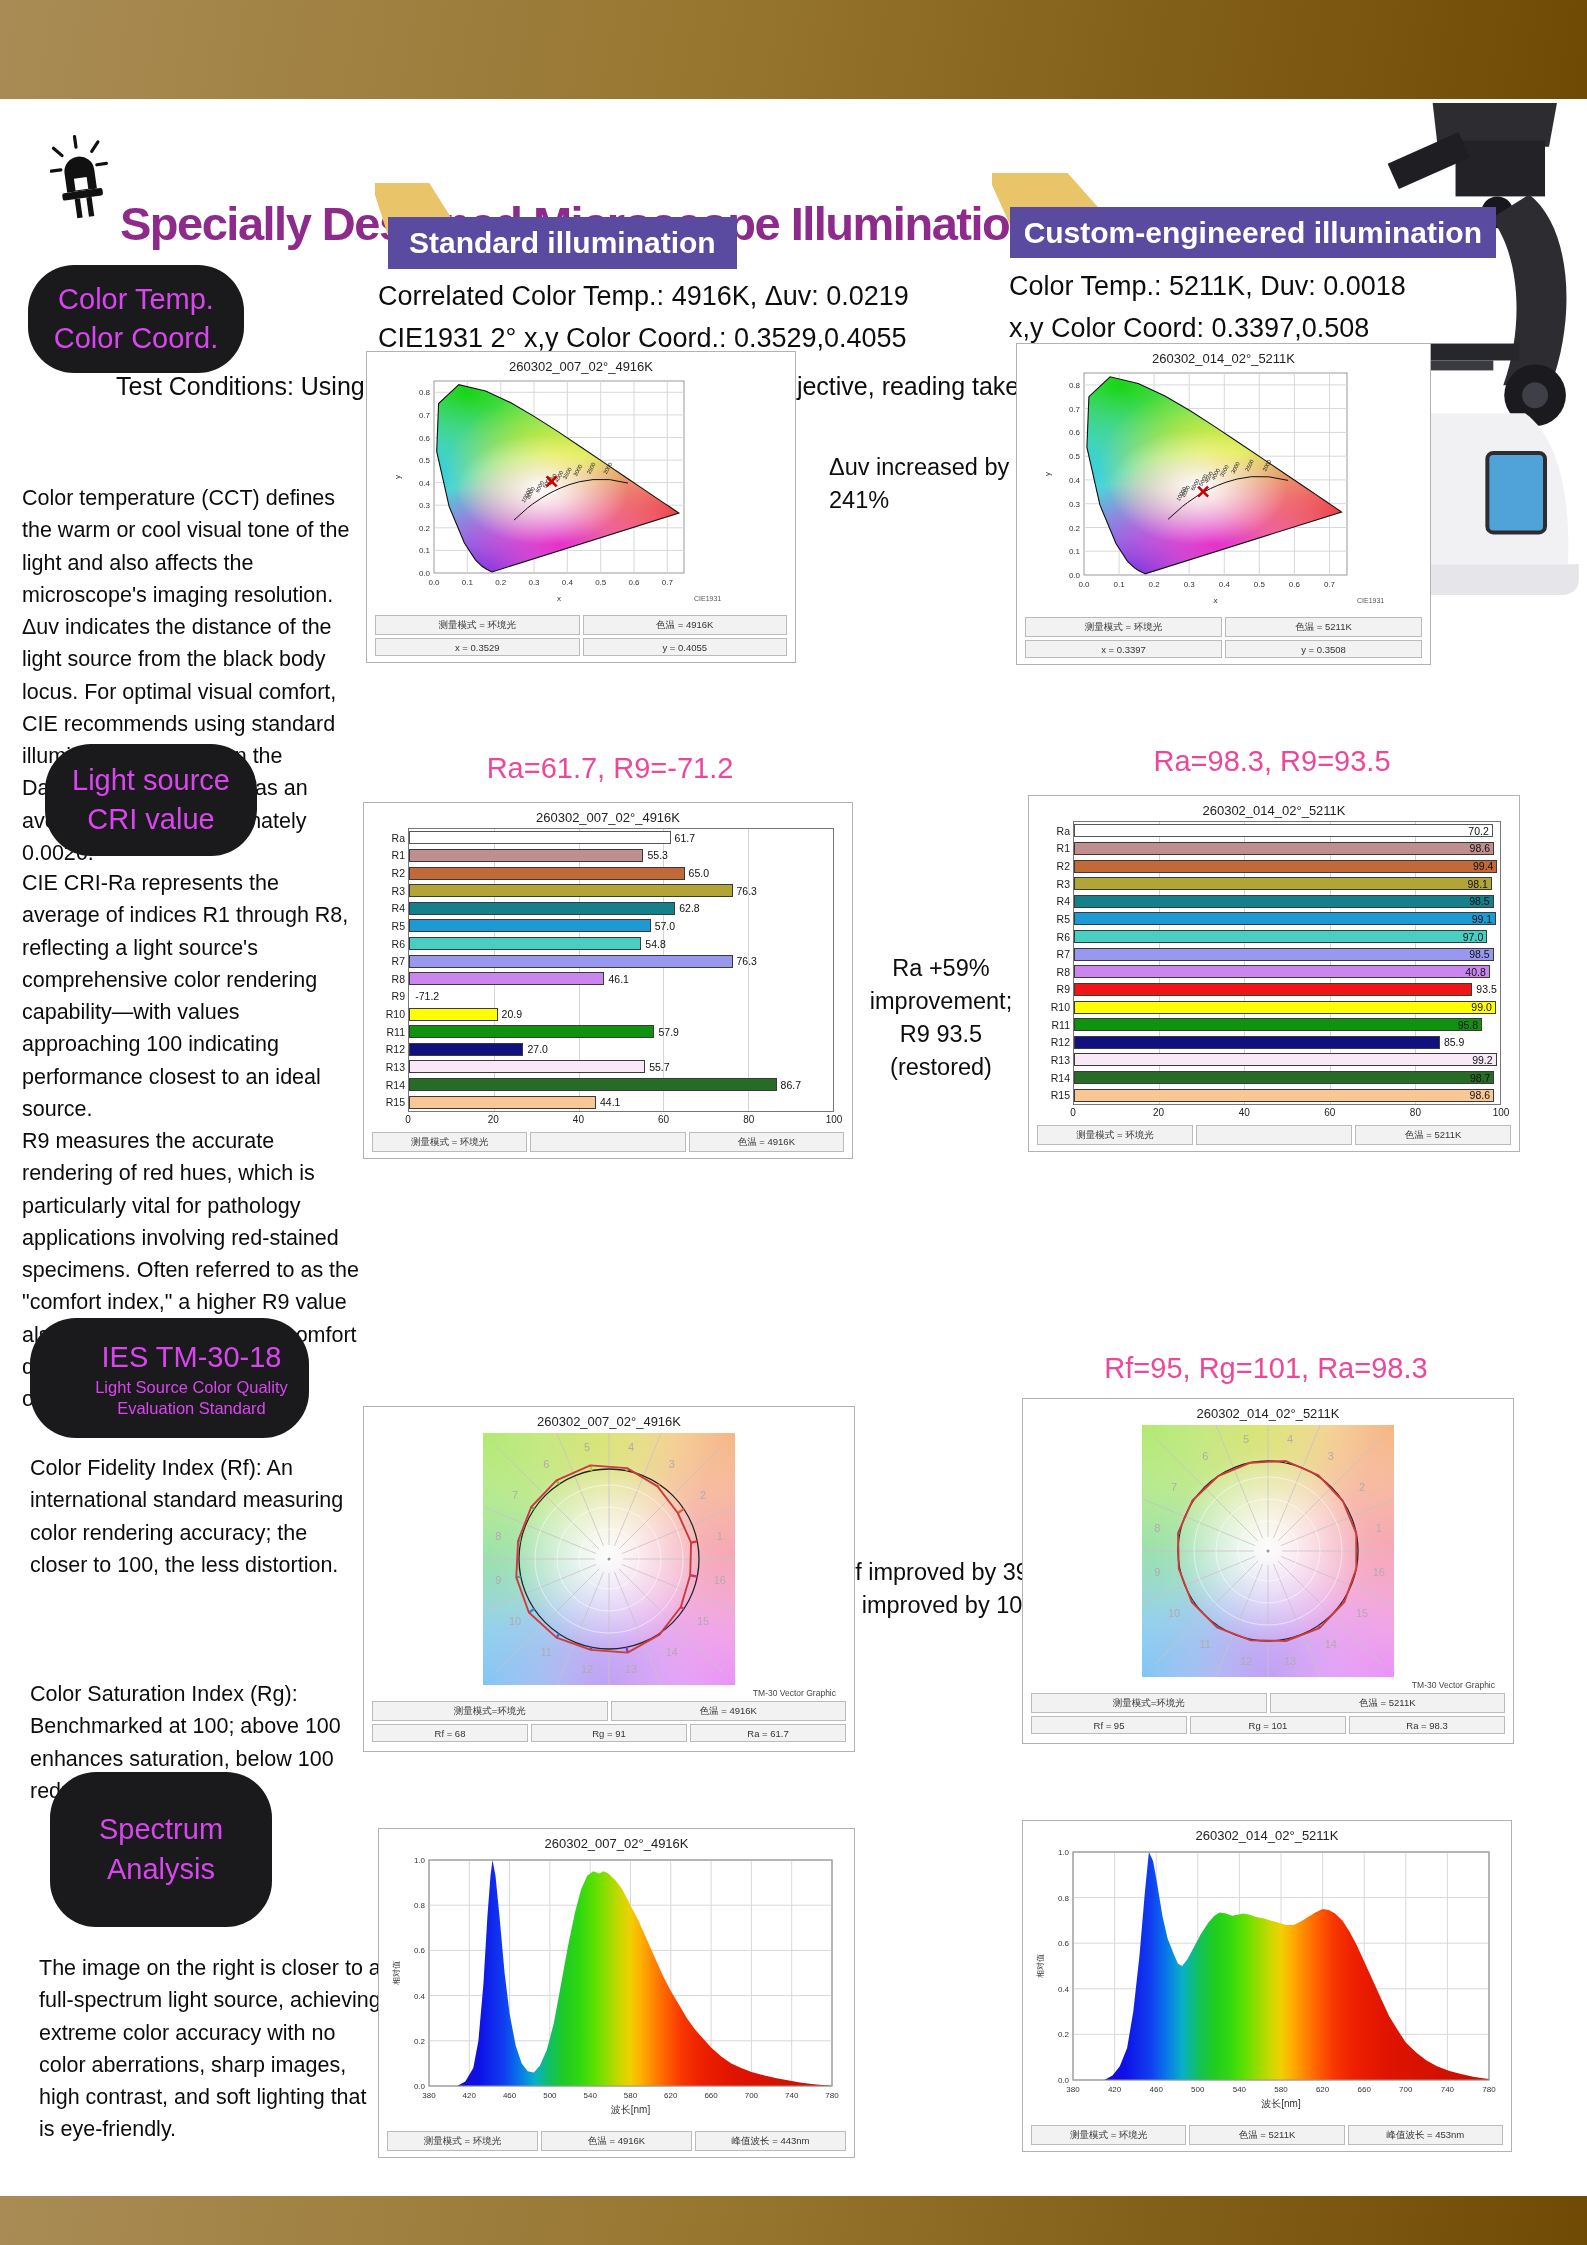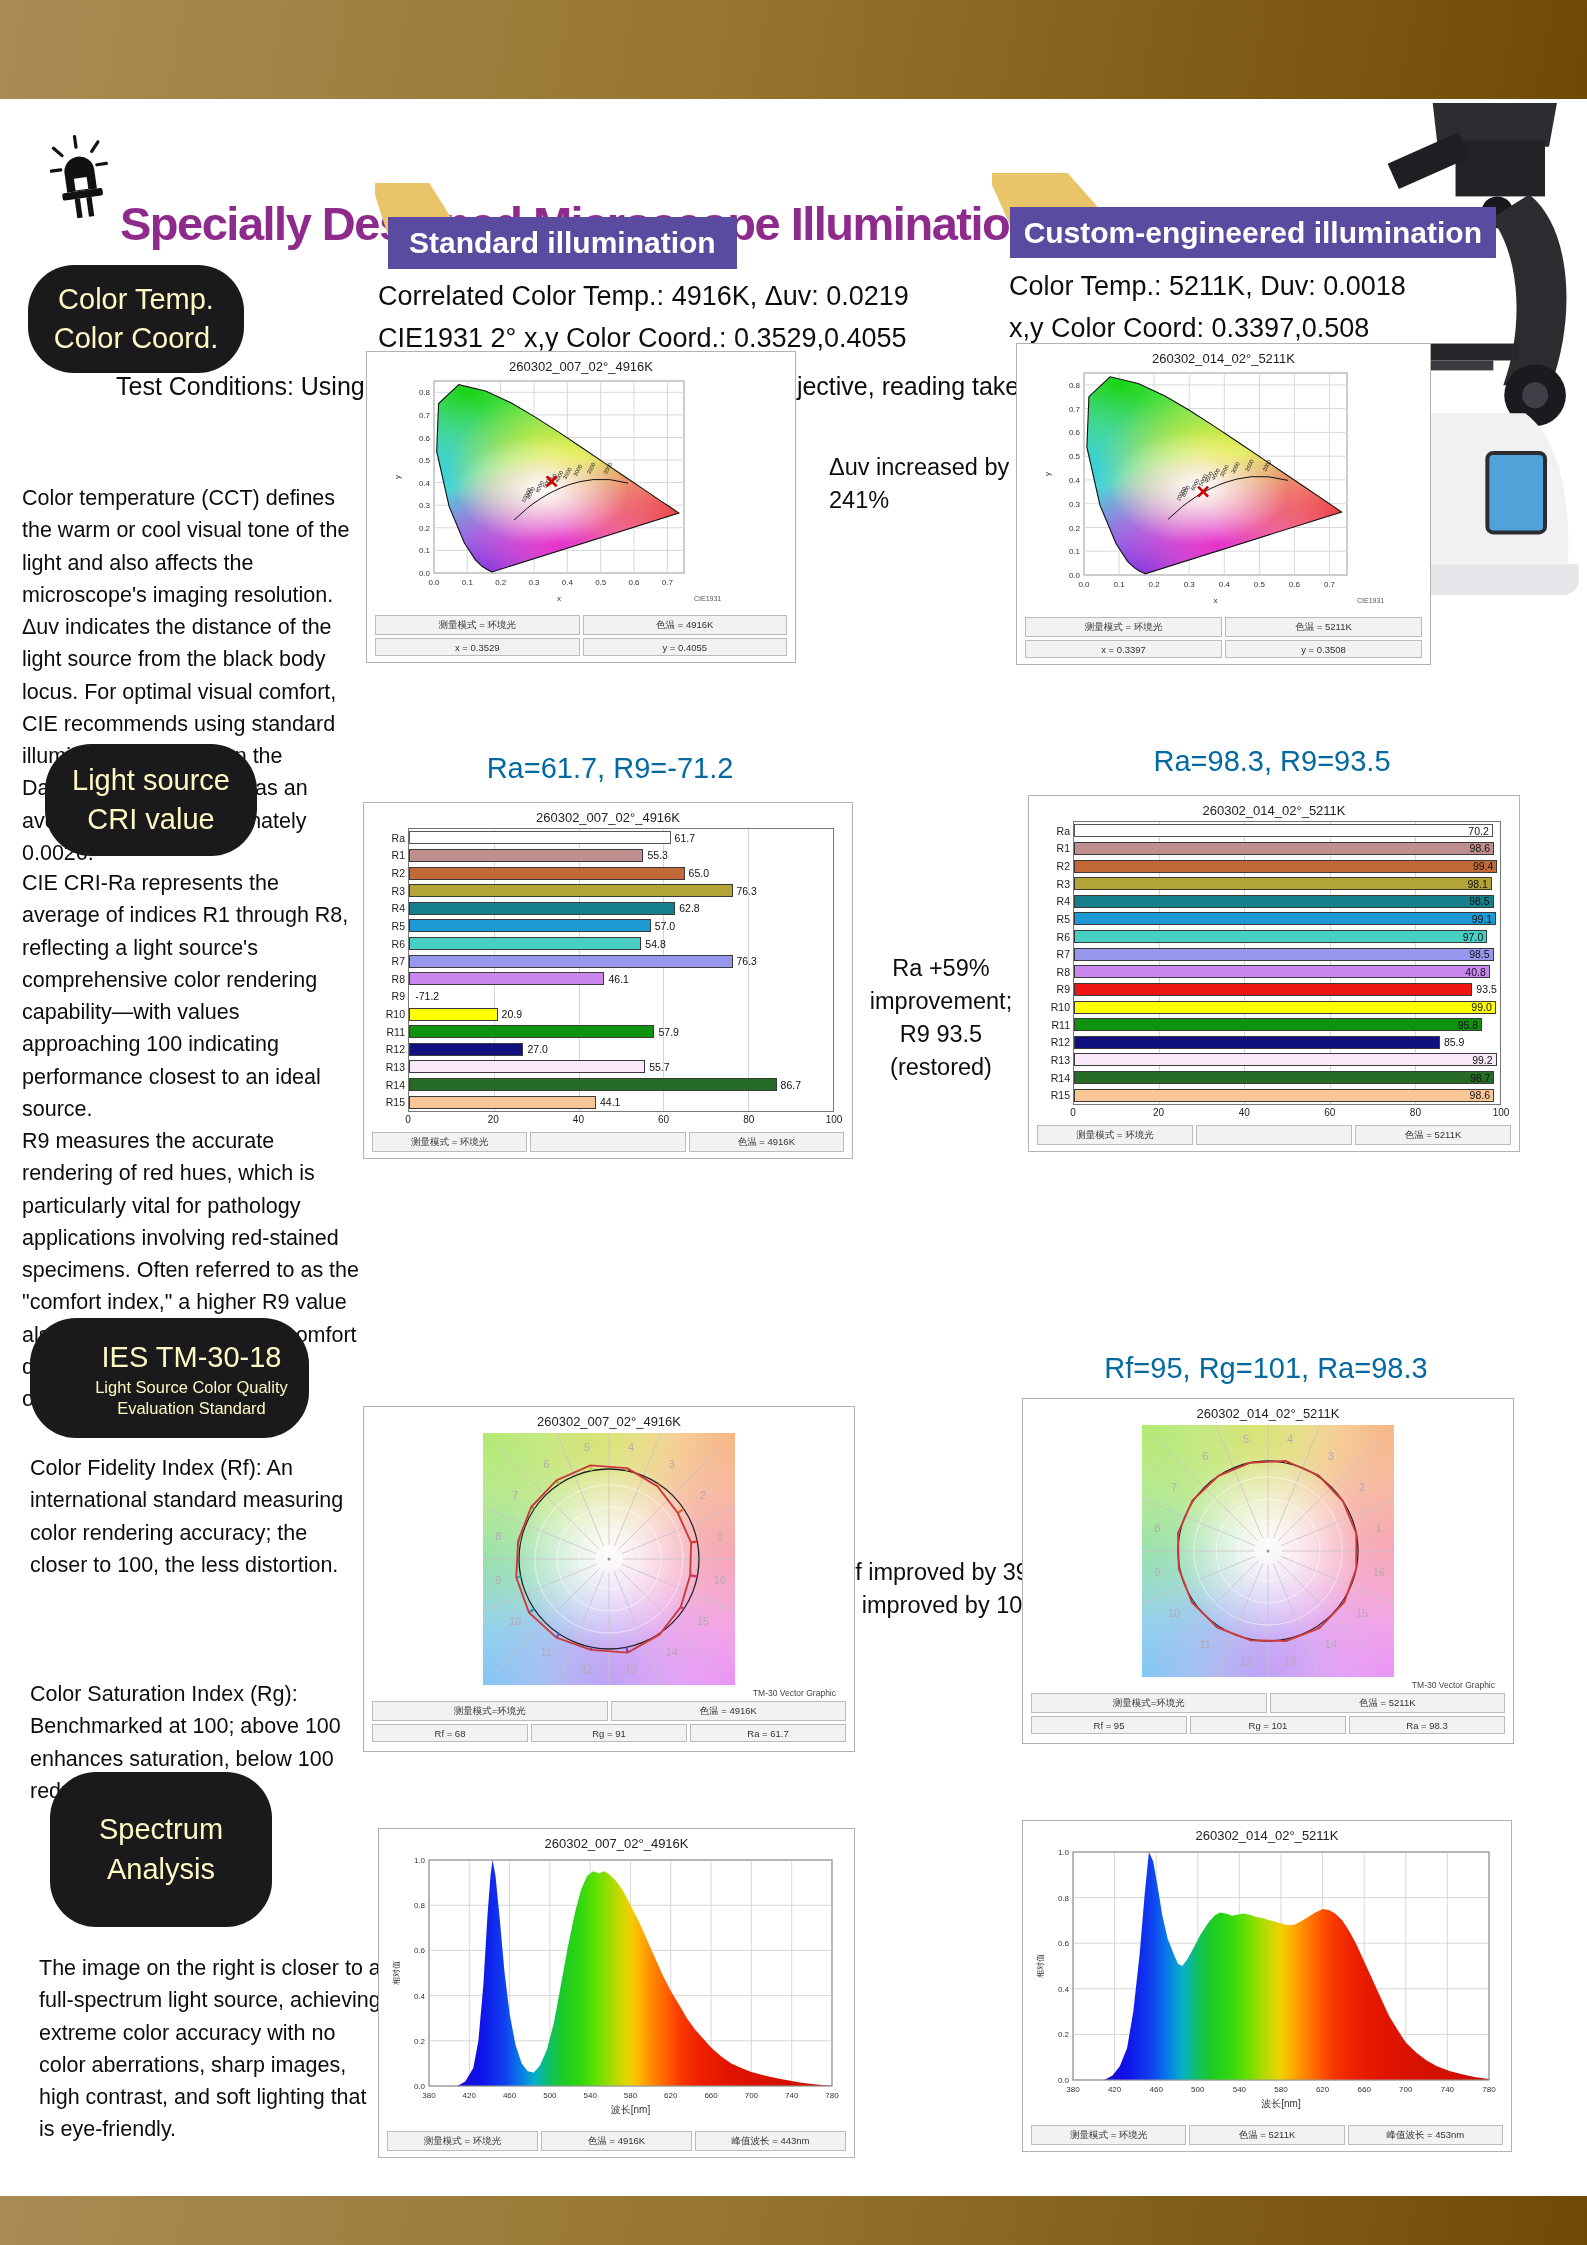--- a/index.html
+++ b/index.html
@@ -4,26 +4,26 @@
 <style>
   html,body{margin:0;padding:0;background:#dcdcdc;font-family:"Liberation Sans",sans-serif;}
   .page{position:relative;width:1587px;height:2245px;background:#ffffff;margin:0 auto;overflow:hidden;}
   .accentbar{position:absolute;left:0;width:1587px;height:99px;background:linear-gradient(100deg,#a98c55 0%,#97762f 45%,#6f4a05 100%);}
   .title{position:absolute;left:120px;top:196px;font-size:47px;font-weight:bold;letter-spacing:-1.5px;color:#8e2a8c;margin:0;}
   .testcond{position:absolute;left:116px;top:372px;font-size:25px;color:#0d0d0d;}
   .banner{position:absolute;}
   .banner .gold{position:absolute;inset:0;background:#e9c469;clip-path:polygon(0 0,15% 0,21% 40%,100% 40%,100% 60%,3.5% 60%,0 14%);}
   .banner .purple{position:absolute;left:3.5%;right:0;top:40%;bottom:0;background:#5b4ba0;display:flex;align-items:center;justify-content:center;}
   .banner .purple span{color:#fff;font-weight:bold;font-size:30px;white-space:nowrap;}
-  .pill{position:absolute;background:#1a1a1c;color:#fef9c3;border-radius:46px;display:flex;flex-direction:column;align-items:center;justify-content:center;text-align:center;}
+  .pill{position:absolute;background:#1a1a1c;color:#d946ef;border-radius:46px;display:flex;flex-direction:column;align-items:center;justify-content:center;text-align:center;}
   .pill .l1{font-size:29px;line-height:1.35;}
   .pill .sub{font-size:16.5px;line-height:1.25;}
   .desc{position:absolute;font-size:21.5px;line-height:1.5;color:#0c0c0c;}
   .stats{position:absolute;font-size:27px;line-height:1.55;color:#0d0d0d;}
-  .sec-header{position:absolute;font-size:29px;color:#0369a1;text-align:center;transform:translateX(-50%);white-space:nowrap;}
+  .sec-header{position:absolute;font-size:29px;color:#ec4899;text-align:center;transform:translateX(-50%);white-space:nowrap;}
   .annot{position:absolute;font-size:23.5px;line-height:1.4;color:#0d0d0d;}
   .pre{white-space:pre-line;}
   .center{text-align:center;}
   
   .chart-box{position:absolute;background:#fff;border:1px solid #b2b2b2;box-sizing:border-box;padding:5px 8px 6px 8px;display:flex;flex-direction:column;}
   .c-title{text-align:center;font-size:13px;color:#222;flex:none;padding:2px 0 3px;}
   .chart-footer{display:flex;gap:3px;margin-top:3px;flex:none;}
   .cf-cell{flex:1;background:#f2f2f2;border:1px solid #bbb;font-size:9.5px;color:#333;text-align:center;padding:2.5px 0;white-space:nowrap;overflow:hidden;}
   
   .cri-plot{flex:1;position:relative;border:1px solid #777;margin:0 10px 0 36px;display:flex;flex-direction:column;background:#fff;min-height:0;}

